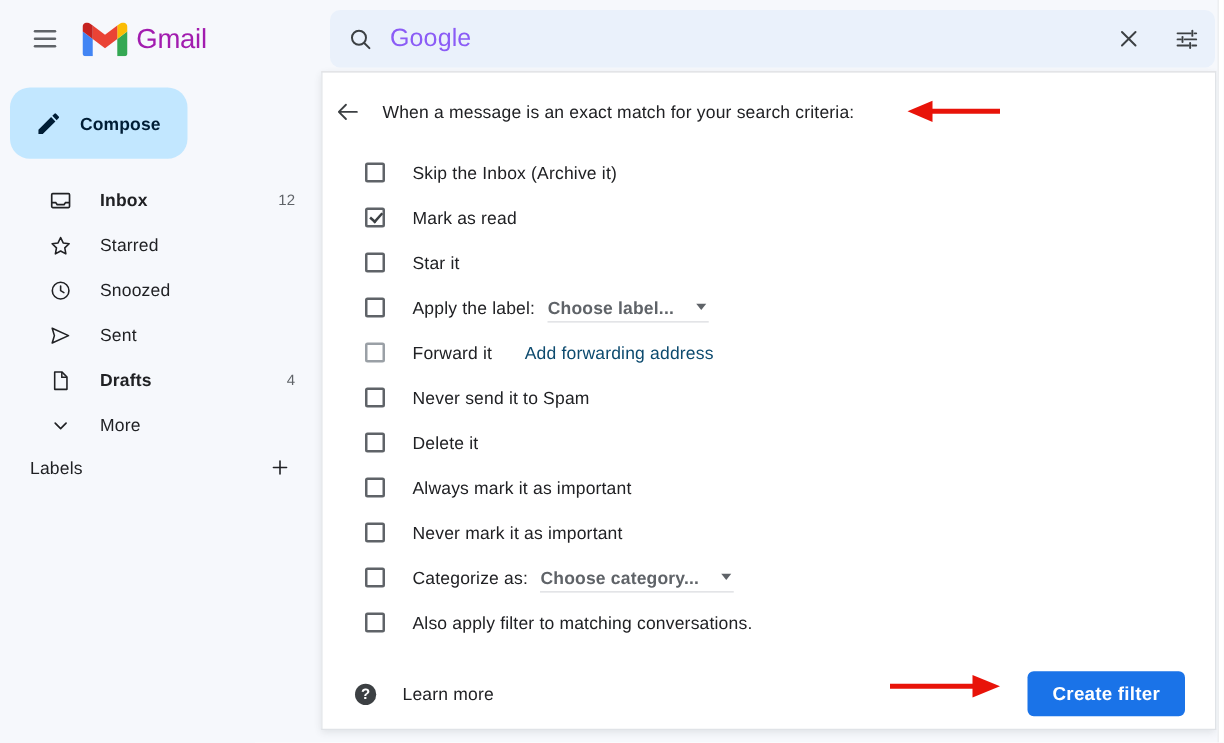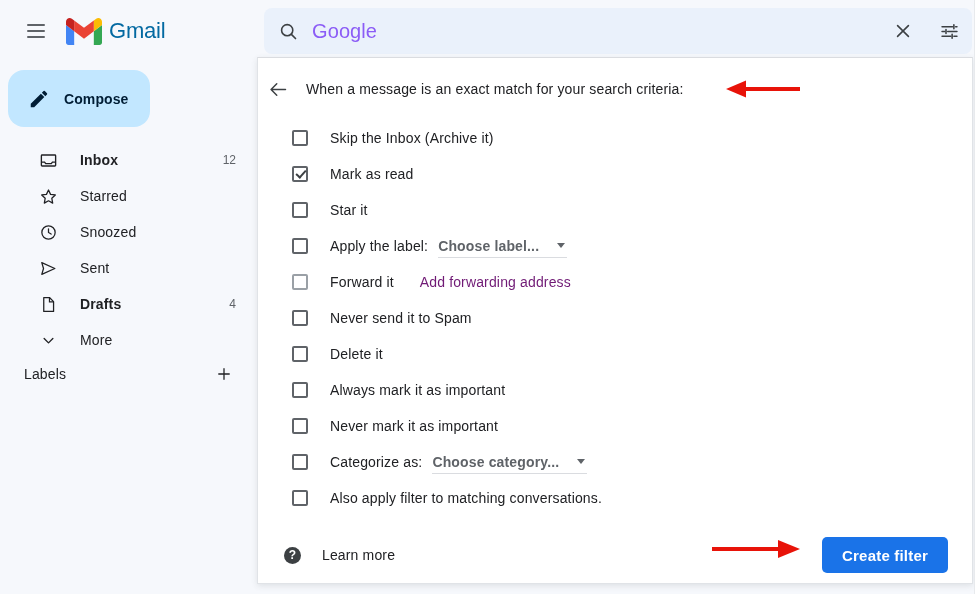--- a/index.html
+++ b/index.html
@@ -56,21 +56,21 @@
   .brand {
     display: flex;
     align-items: center;
     margin-left: 10px;
     gap: 7px;
     cursor: pointer;
   }
   .gmail-logo { width: 36px; height: 27px; display:block; }
   .brand-text {
     font-size: 22px;
-    color: #0369a1;
+    color: #a21caf;
     letter-spacing: -0.2px;
     font-family: "Liberation Sans", sans-serif;
   }
 
   .compose-btn {
     position: absolute;
     left: 8px; top: 70px;
     width: 142px; height: 57px;
     background: #c2e7ff;
     border-radius: 16px;
@@ -285,21 +285,21 @@
   .caret {
     width: 0; height: 0;
     margin-left: 18px;
     border-left: 4px solid transparent;
     border-right: 4px solid transparent;
     border-top: 5px solid #5f6368;
   }
   .link {
     margin-left: 26px;
     font-size: 14px;
-    color: #701a75;
+    color: #0c4a6e;
     cursor: pointer;
     letter-spacing: 0.15px;
   }
 
   
   .panel-footer {
     position: absolute;
     left: 0;
     top: 468px;
     width: 100%;

